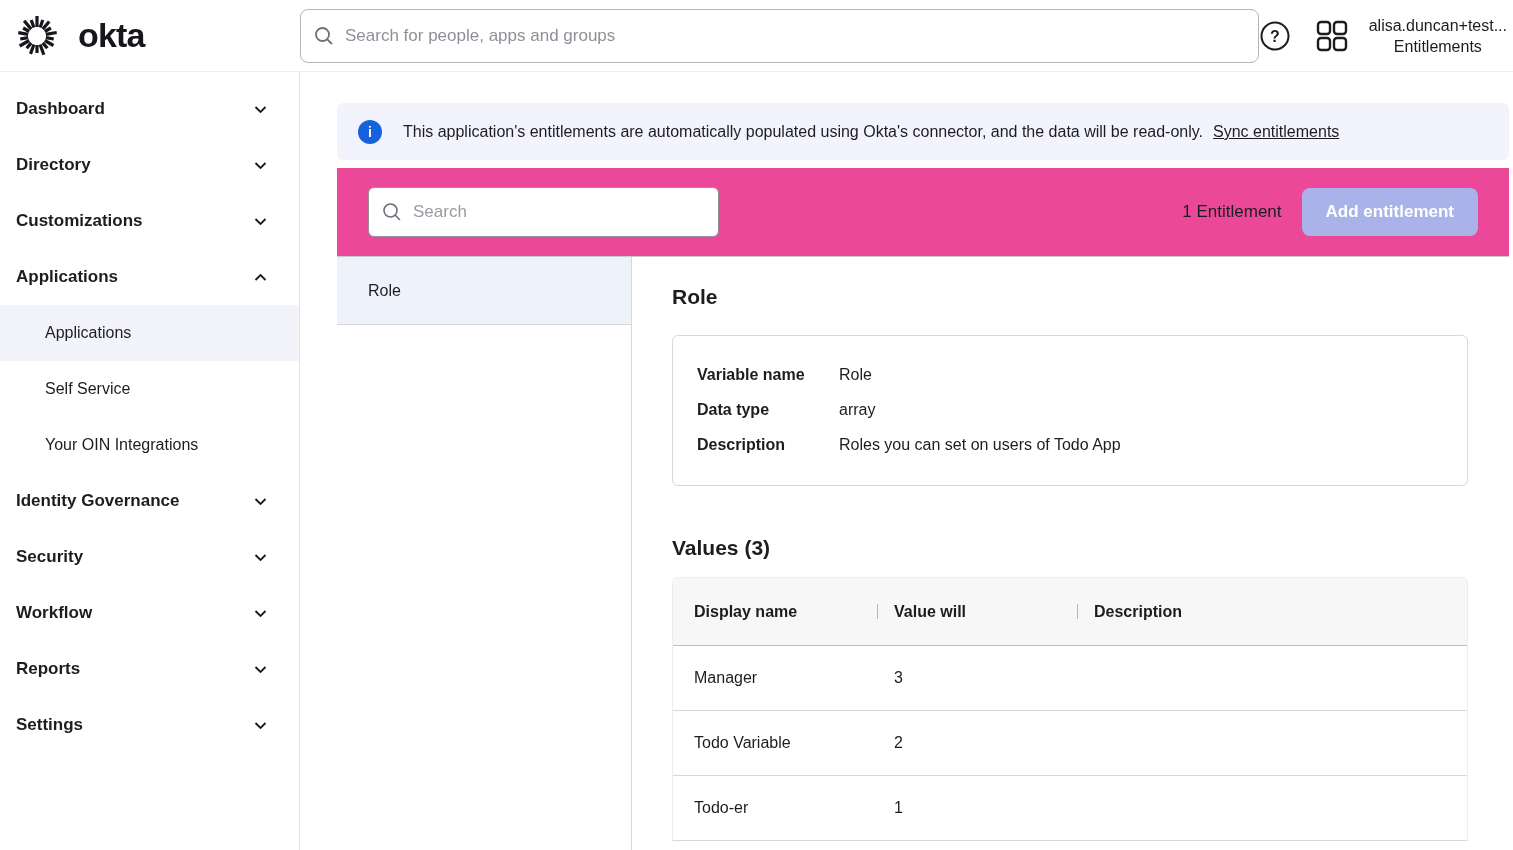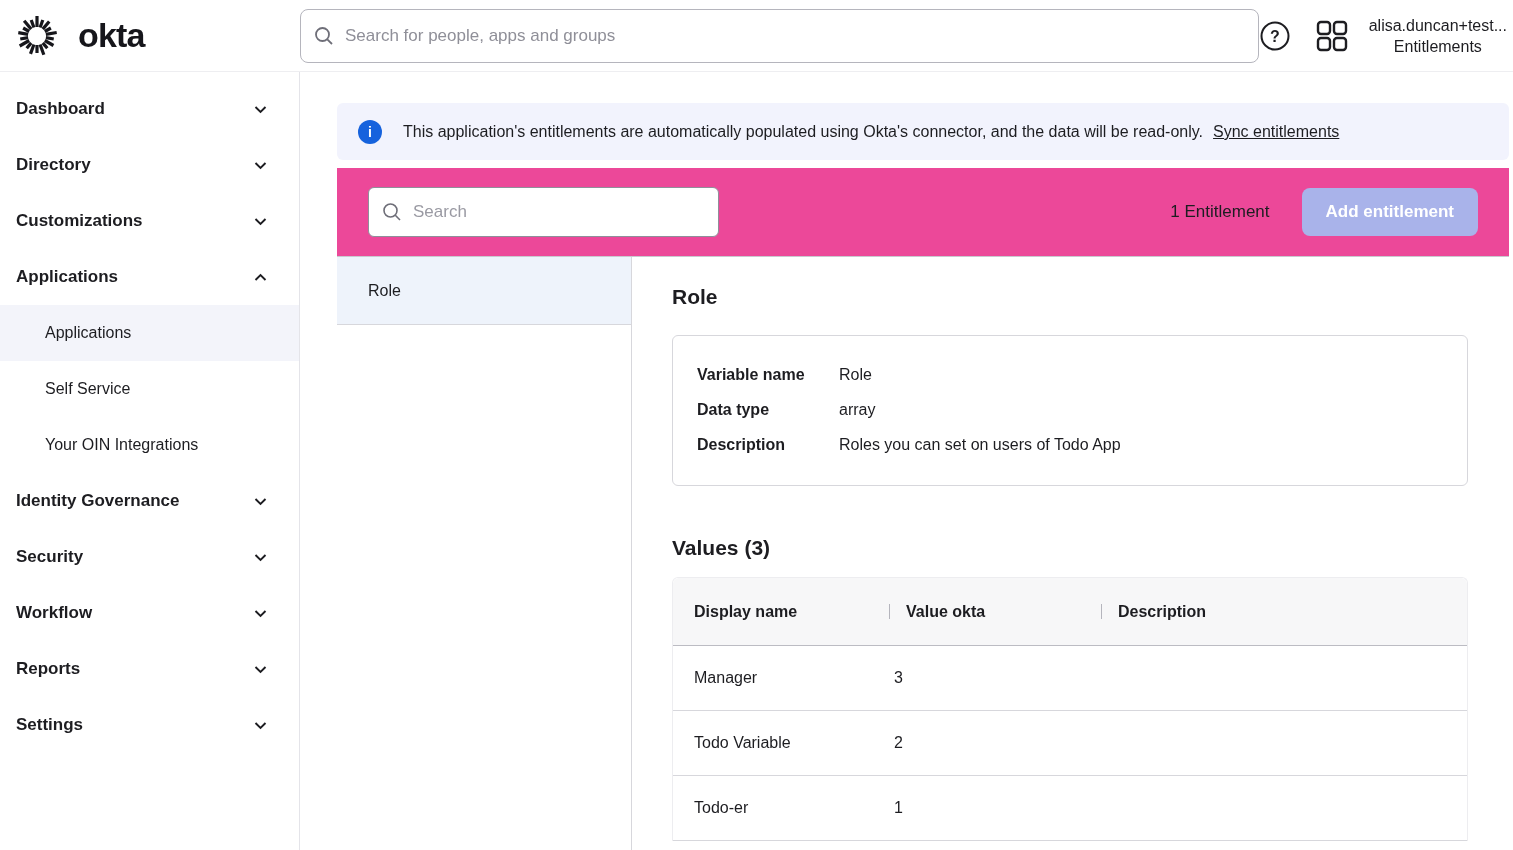--- a/index.html
+++ b/index.html
@@ -71,21 +71,21 @@
     display: flex; align-items: center; padding: 0 31px;
   }
   .list-search { position: relative; width: 351px; }
   .list-search input {
     width: 100%; height: 50px; border: 1px solid #8f8f9a; border-radius: 6px; background: #fff;
     padding: 0 14px 0 44px; font-size: 17px; font-family: inherit; color: #1d1d21; outline: none;
   }
   .list-search input::placeholder { color: #9a9aa3; }
   .list-search .mag { position: absolute; left: 14px; top: 15px; }
   .toolbar-spacer { flex: 1; }
-  .count-label { font-size: 17px; margin-right: 32px; }
+  .count-label { font-size: 17px; margin-right: 20px; }
   .add-btn {
     height: 48px; padding: 0 24px; background: #a9b3ea; color: #ffffff; border: none;
     border-radius: 8px; font-size: 17px; font-weight: 600; font-family: inherit; cursor: pointer;
   }
 
   .split { flex: 1; display: flex; border-top: 1px solid #c9c9cf; min-height: 0; }
   .ent-list { width: 295px; flex: 0 0 295px; border-right: 1px solid #d7d7dc; }
   .ent-item {
     height: 68px; display: flex; align-items: center; padding-left: 31px;
     font-size: 16px; border-bottom: 1px solid #d7d7dc; cursor: pointer;
@@ -97,21 +97,21 @@
   .detail-card {
     margin-top: 22px; border: 1px solid #d7d7dc; border-radius: 6px; padding: 21px 0 23px 24px;
   }
   .field-row { display: flex; line-height: 35px; font-size: 16px; }
   .field-label { width: 142px; flex: 0 0 142px; font-weight: 700; }
   .values-title { margin-top: 46px; font-size: 21px; font-weight: 600; line-height: 32px; }
 
   .values-table { margin-top: 13px; border: 1px solid #ededf0; border-bottom: none; border-radius: 6px 6px 0 0; }
   .t-head {
     display: grid; grid-template-columns: 200px 200px 1fr; height: 68px;
-    background: #f7f7f8; border-bottom: 1px solid #bcbcc3; border-radius: 6px 6px 0 0; align-items: center; gap: 12px;
+    background: #f7f7f8; border-bottom: 1px solid #bcbcc3; border-radius: 6px 6px 0 0; align-items: center;
   }
   .t-head .t-cell { font-weight: 700; font-size: 16px; display: flex; align-items: center; }
   .t-cell { padding-left: 21px; }
   .col-sep { display: inline-block; width: 1px; height: 15px; background: #b5b5bd; margin-right: 16px; margin-left: -17px; }
   .t-row {
     display: grid; grid-template-columns: 200px 200px 1fr; height: 65px;
     align-items: center; border-bottom: 1px solid #d7d7dc; font-size: 16px; background: #fff;
   }
 
   svg { display: block; }
@@ -324,21 +324,21 @@
 
             <h2 class="values-title">Values (3)</h2>
 
             <div class="values-table">
               <div class="t-head">
                 <div class="t-cell">
                   <span>Display name</span>
                 </div>
                 <div class="t-cell">
                   <span class="col-sep"></span>
-                  <span>Value okta</span>
+                  <span>Value will</span>
                 </div>
                 <div class="t-cell">
                   <span class="col-sep"></span>
                   <span>Description</span>
                 </div>
               </div>
 
               <div class="t-row">
                 <div class="t-cell">Manager</div>
                 <div class="t-cell">3</div>

